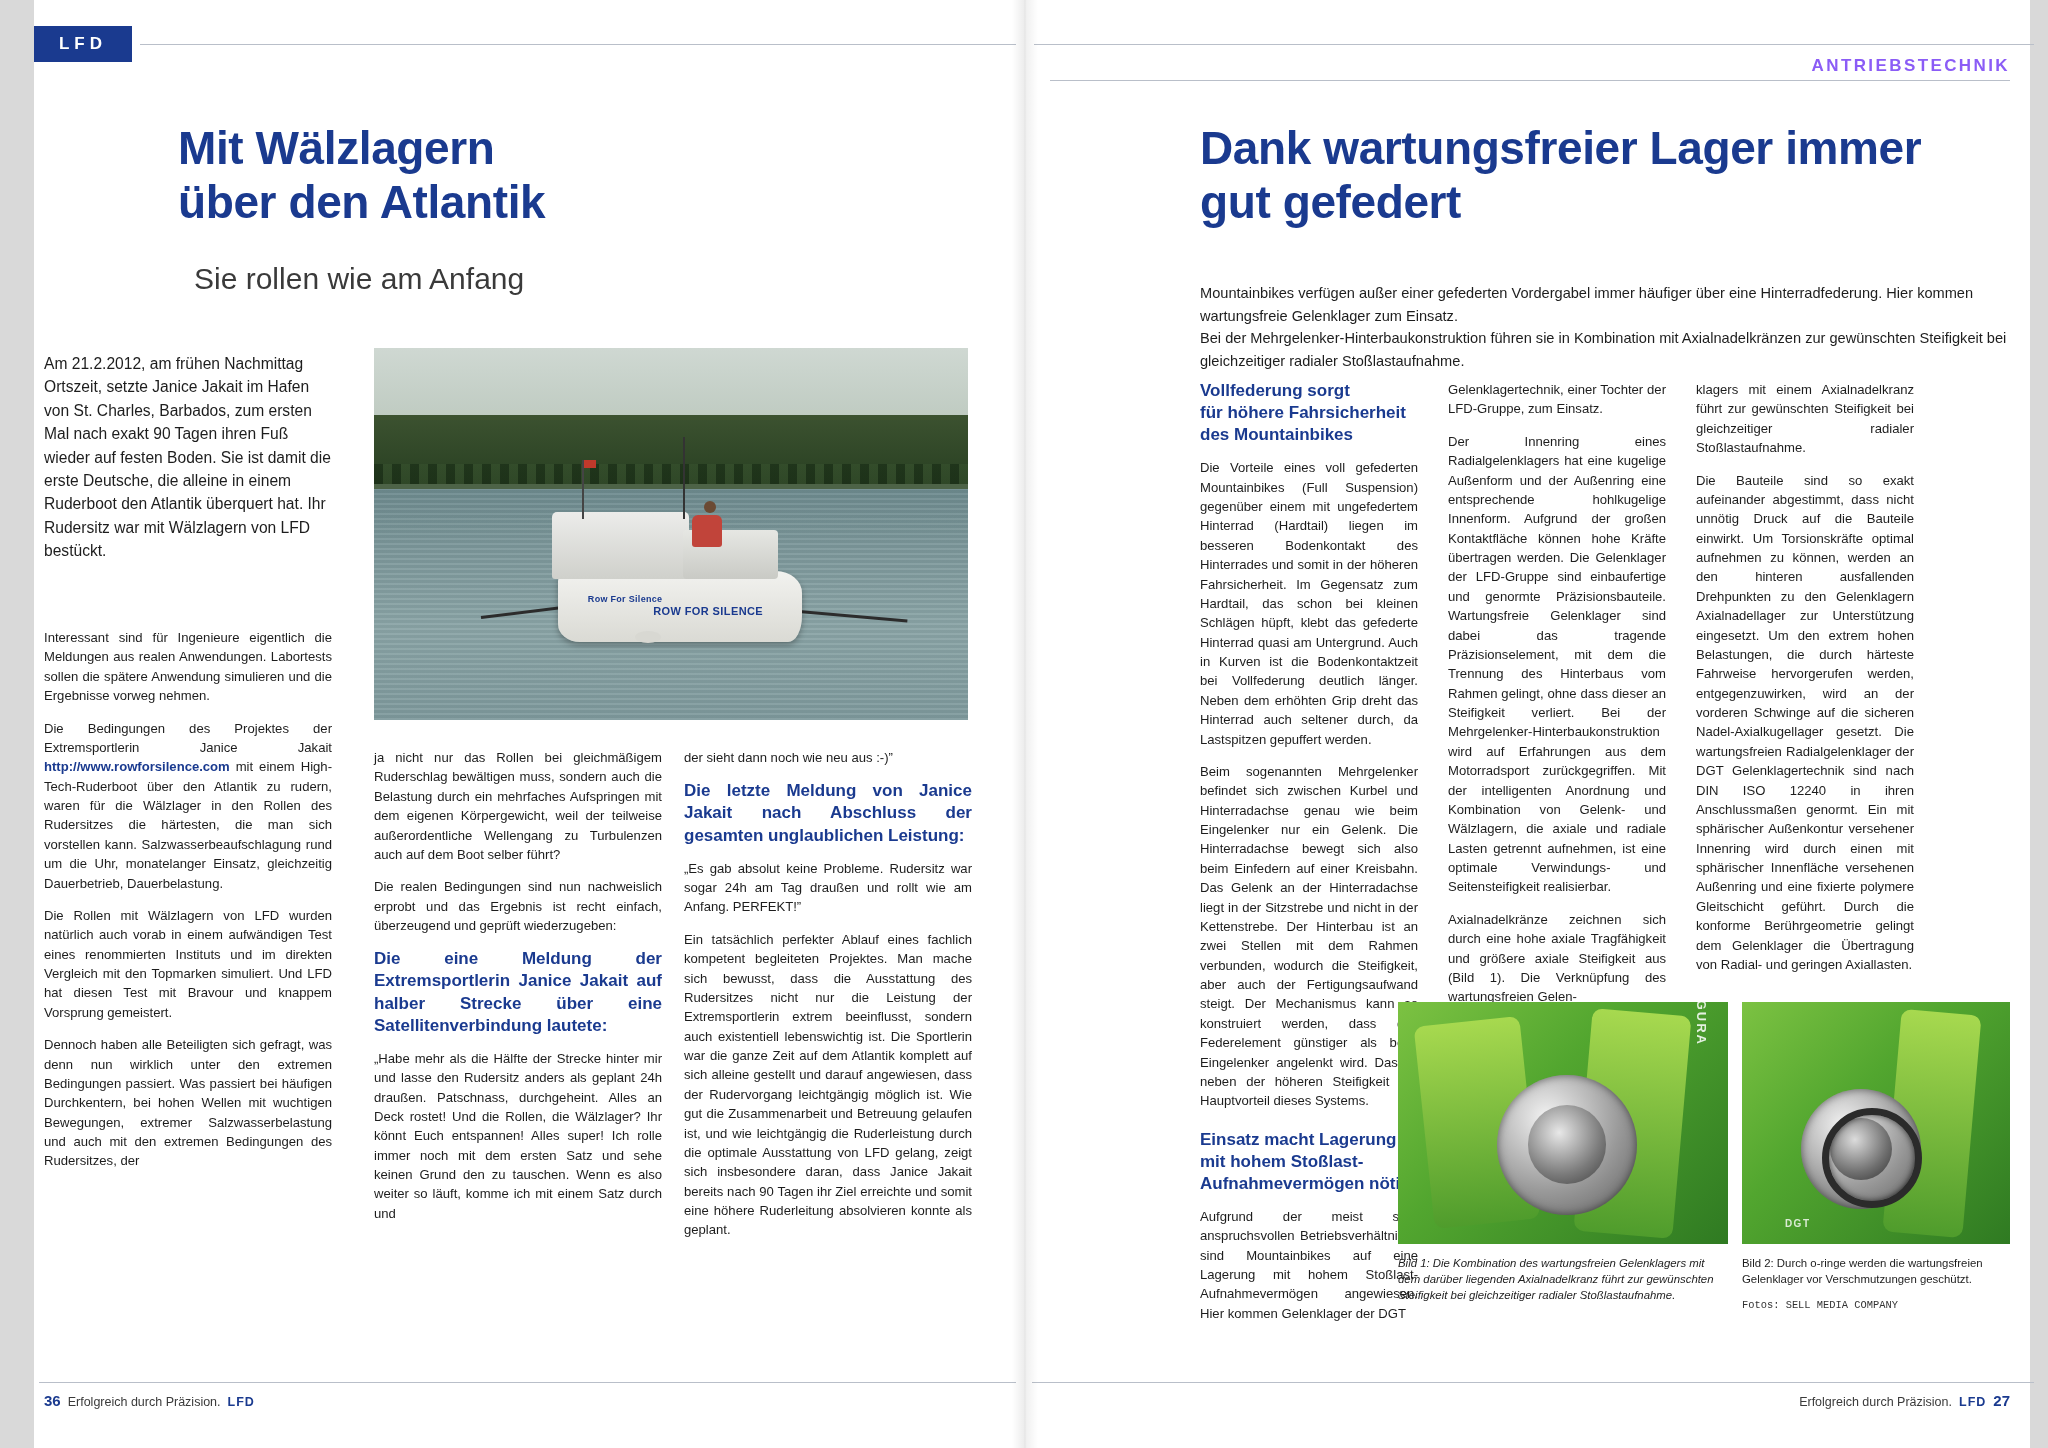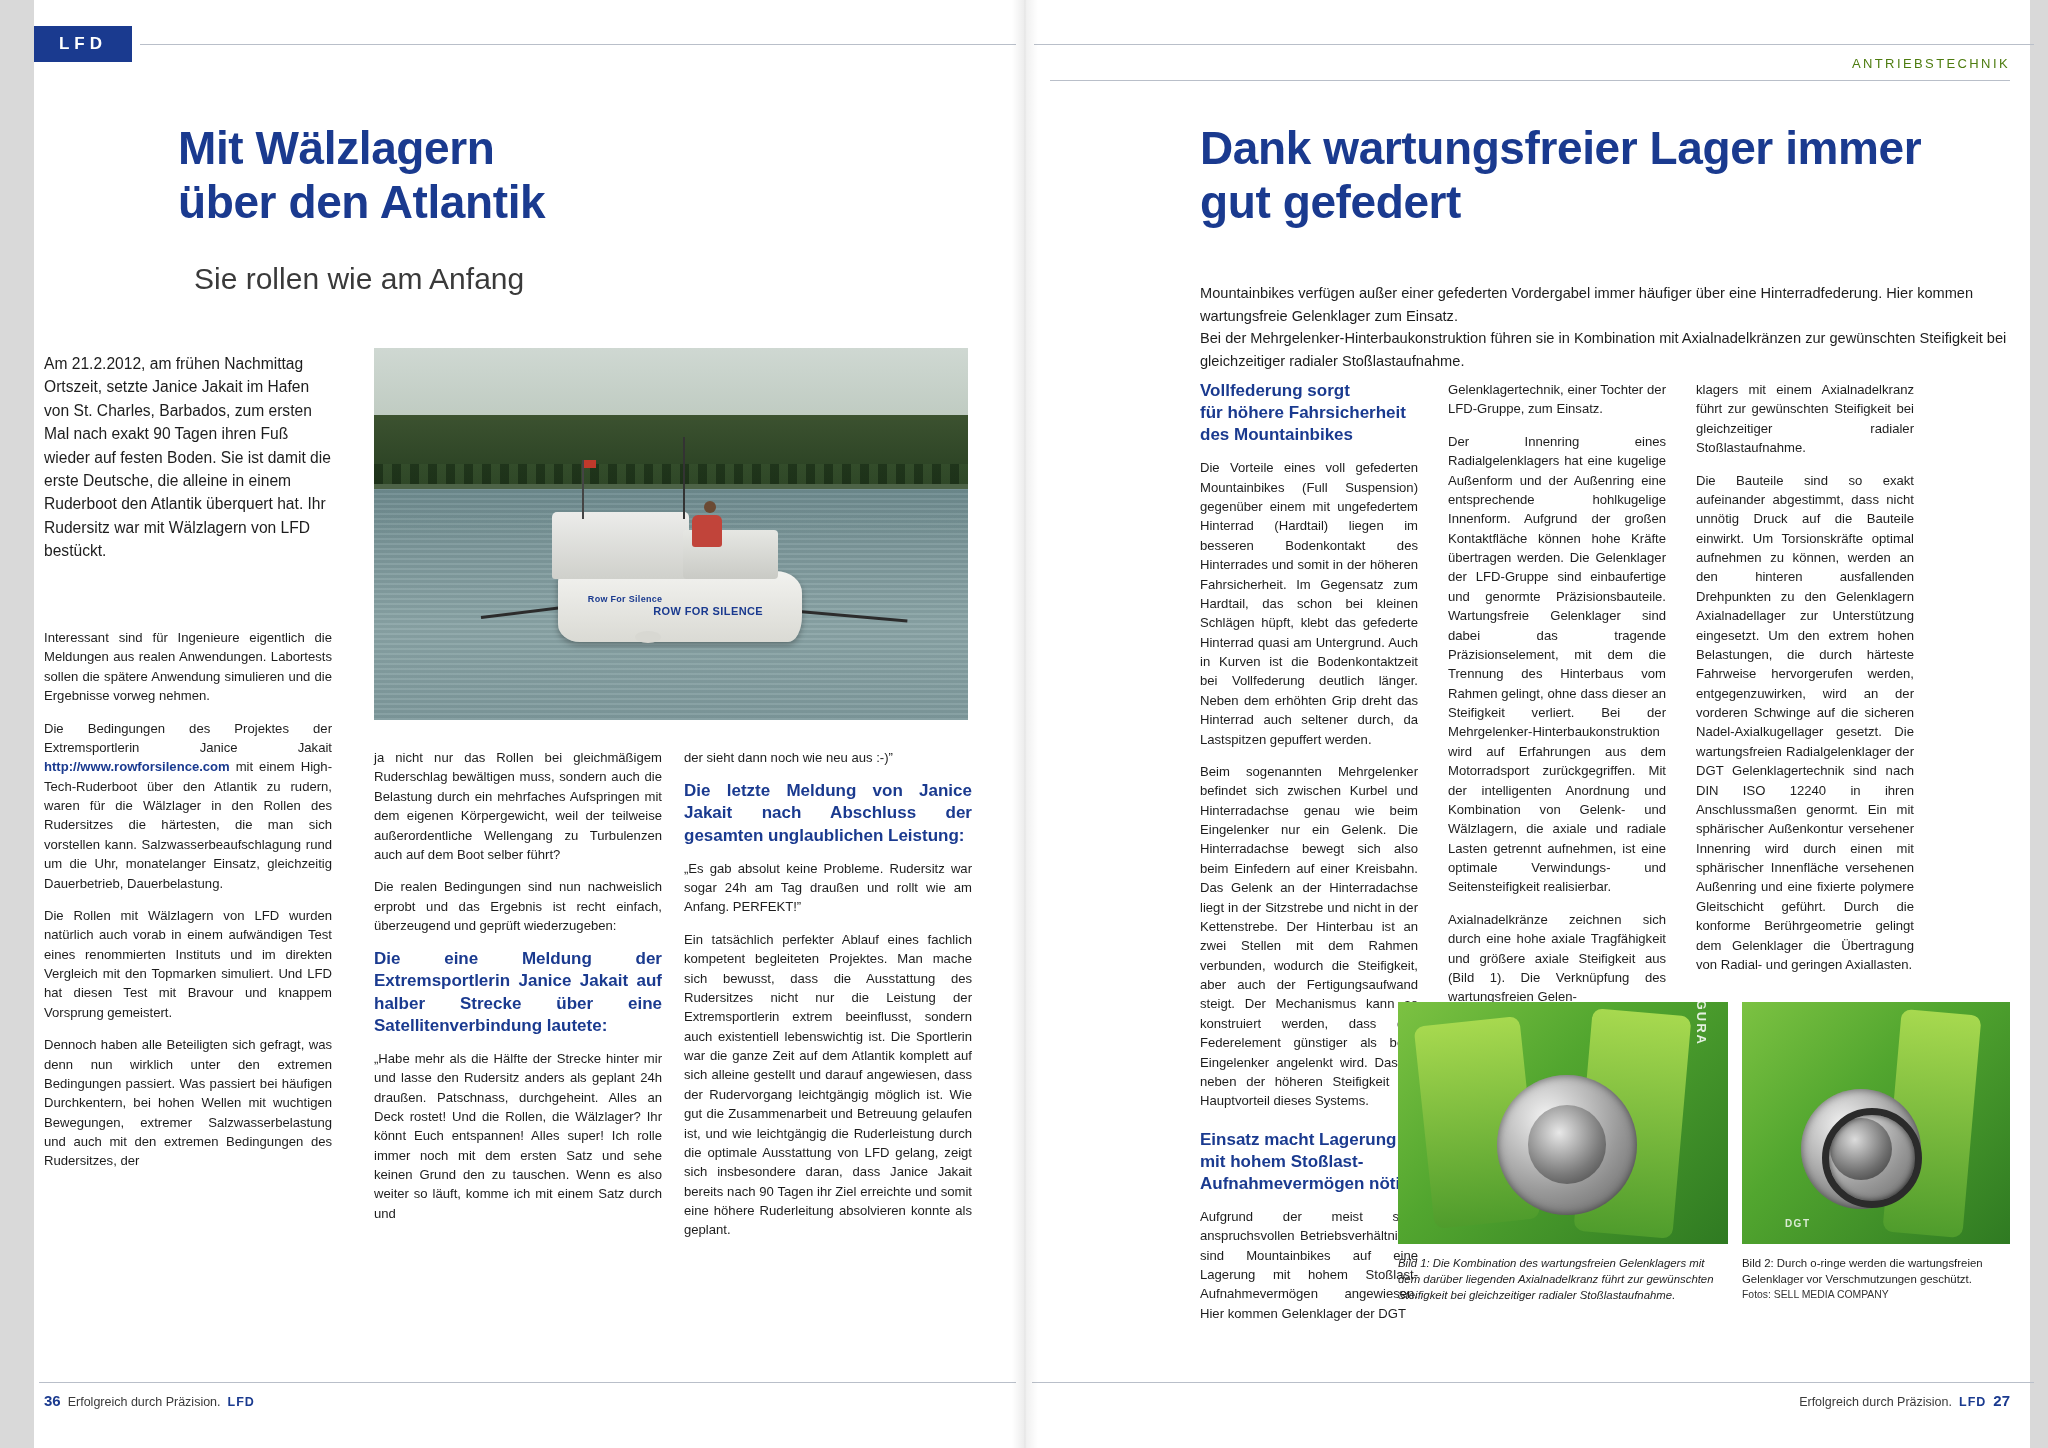--- a/index.html
+++ b/index.html
@@ -73,24 +73,24 @@
   }
   .rule-right {
     position: absolute;
     left: 10px; top: 44px;
     width: 1000px; height: 1px;
     background: #b9bfc9;
   }
   .section-label {
     position: absolute;
     right: 38px; top: 56px;
-    font-size: 13px;
+    font-size: 17px;
     letter-spacing: 2.4px;
-    color: #4d7c0f;
-    font-weight: normal;
+    color: #8b5cf6;
+    font-weight: bold;
   }
   .rule-right-2 {
     position: absolute;
     right: 38px; top: 80px;
     width: 960px; height: 1px;
     background: #b9bfc9;
   }
 
   
   h1.headline {
@@ -329,23 +329,24 @@
     letter-spacing: 1.5px;
   }
 
   .caption {
     position: absolute;
     font-size: 11.4px;
     line-height: 1.4;
     color: #1d1d1d;
   }
   .credit {
-    margin-top: 0;
+    margin-top: 10px;
     font-size: 10.4px;
     color: #333;
+    font-family: Liberation Mono, monospace;
   }
 
   
   .footer-rule-left {
     position: absolute;
     left: 39px; top: 1382px; width: 977px; height: 1px;
     background: #b9bfc9;
   }
   .footer-rule-right {
     position: absolute;

